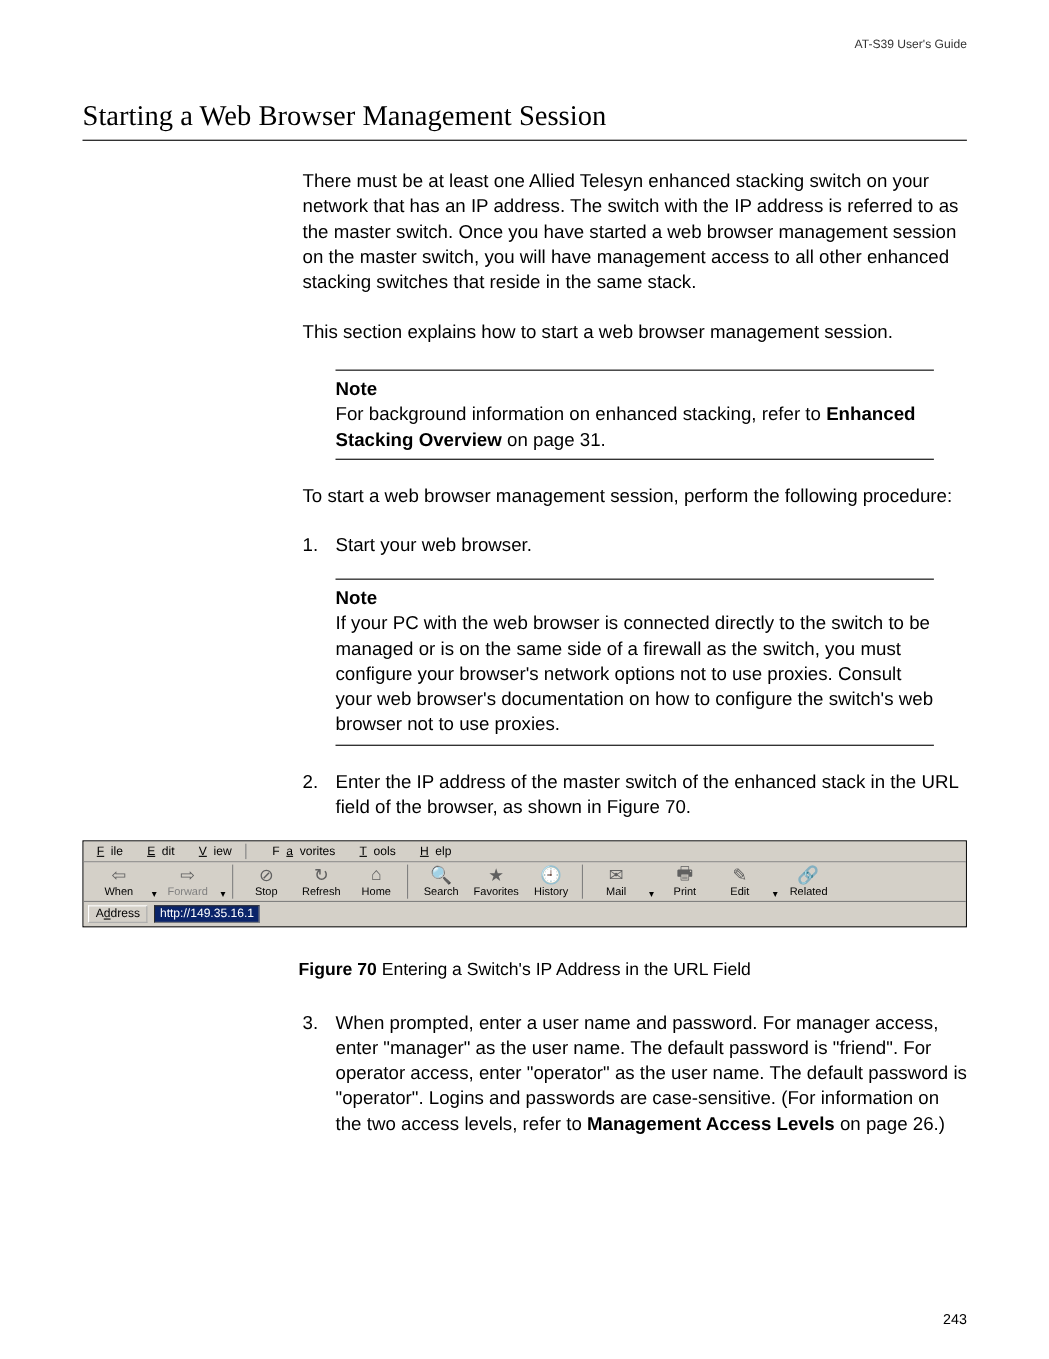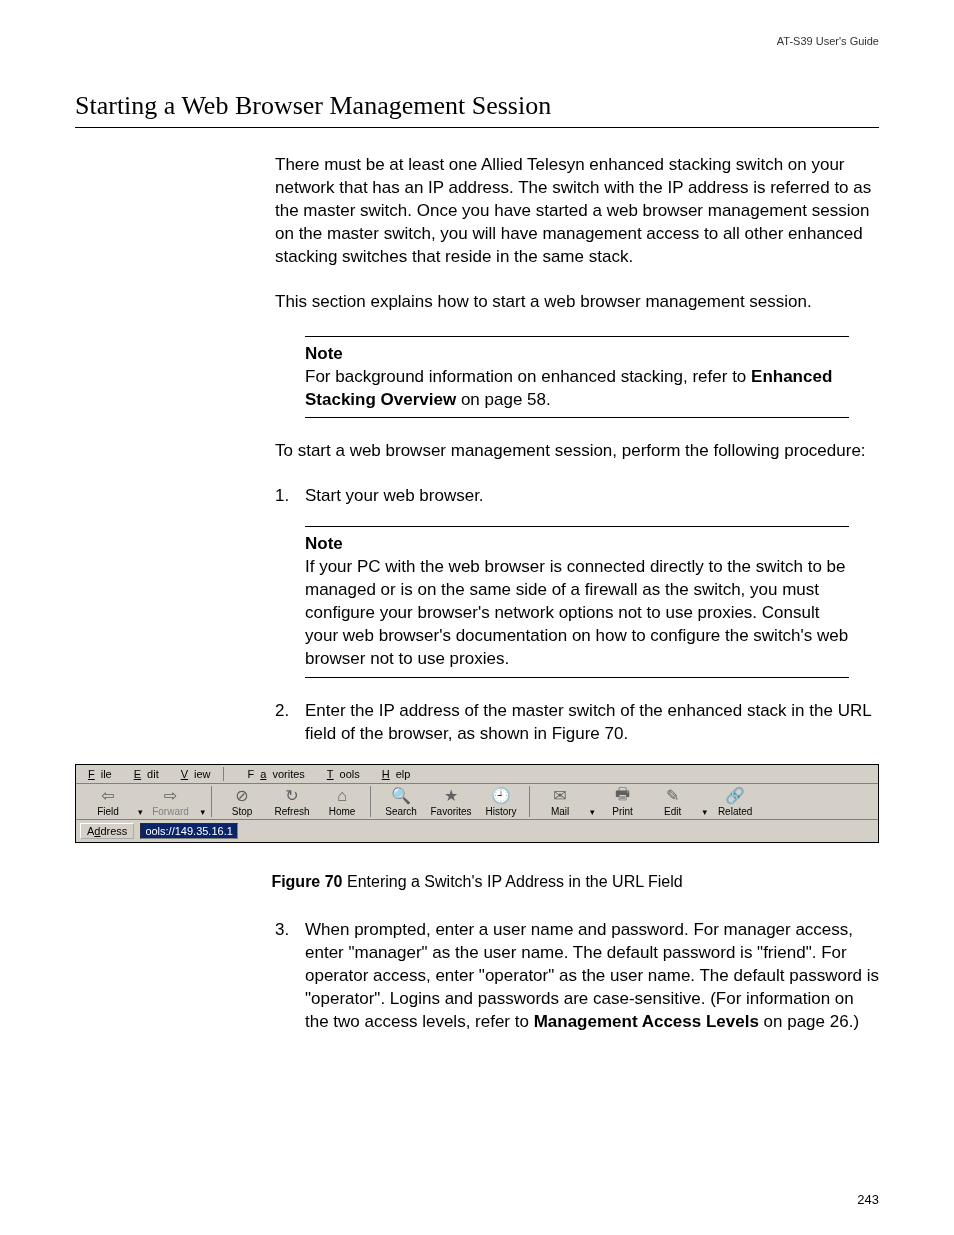--- a/index.html
+++ b/index.html
@@ -189,21 +189,21 @@
 
   <h1 class="section-title">Starting a Web Browser Management Session</h1>
   <hr class="title-rule">
 
   <div class="body-text">
     <p>There must be at least one Allied Telesyn enhanced stacking switch on your network that has an IP address. The switch with the IP address is referred to as the master switch. Once you have started a web browser management session on the master switch, you will have management access to all other enhanced stacking switches that reside in the same stack.</p>
     <p>This section explains how to start a web browser management session.</p>
 
     <div class="note-box">
       <span class="note-label">Note</span><br>
-      <span>For background information on enhanced stacking, refer to </span><span class="bold-inline">Enhanced Stacking Overview</span><span> on page 58.</span>
+      <span>For background information on enhanced stacking, refer to </span><span class="bold-inline">Enhanced Stacking Overview</span><span> on page 31.</span>
     </div>
 
     <p>To start a web browser management session, perform the following procedure:</p>
 
     <div class="ol-step">
       <div class="ol-num">1.</div>
       <div class="ol-content">Start your web browser.</div>
     </div>
 
     <div class="note-box">
@@ -225,21 +225,21 @@
       <span><span class="amp">V</span>iew</span>
       <span style="border-left:1px solid #808080;margin:0 2px;"></span>
       <span>F<span class="amp">a</span>vorites</span>
       <span><span class="amp">T</span>ools</span>
       <span><span class="amp">H</span>elp</span>
     </div>
     <div class="toolbar">
       <div class="tb-group">
         <div class="tb-btn">
           <span class="tb-icon">⇦</span>
-          <span>Field</span>
+          <span>When</span>
         </div>
         <span class="dd-arrow">▾</span>
         <div class="tb-btn disabled">
           <span class="tb-icon">⇨</span>
           <span>Forward</span>
         </div>
         <span class="dd-arrow">▾</span>
       </div>
       <div class="tb-group">
         <div class="tb-btn">
@@ -285,21 +285,21 @@
         </div>
         <span class="dd-arrow">▾</span>
         <div class="tb-btn">
           <span class="tb-icon">🔗</span>
           <span>Related</span>
         </div>
       </div>
     </div>
     <div class="addr-bar">
       <span class="addr-label">A<span style="text-decoration:underline">d</span>dress</span>
-      <span class="addr-input">ools://149.35.16.1</span>
+      <span class="addr-input">http://149.35.16.1</span>
     </div>
   </div>
 
   <div class="figure-caption">
     <span class="fignum">Figure 70</span><span>  Entering a Switch's IP Address in the URL Field</span>
   </div>
 
   <div class="body-text">
     <div class="ol-step">
       <div class="ol-num">3.</div>

